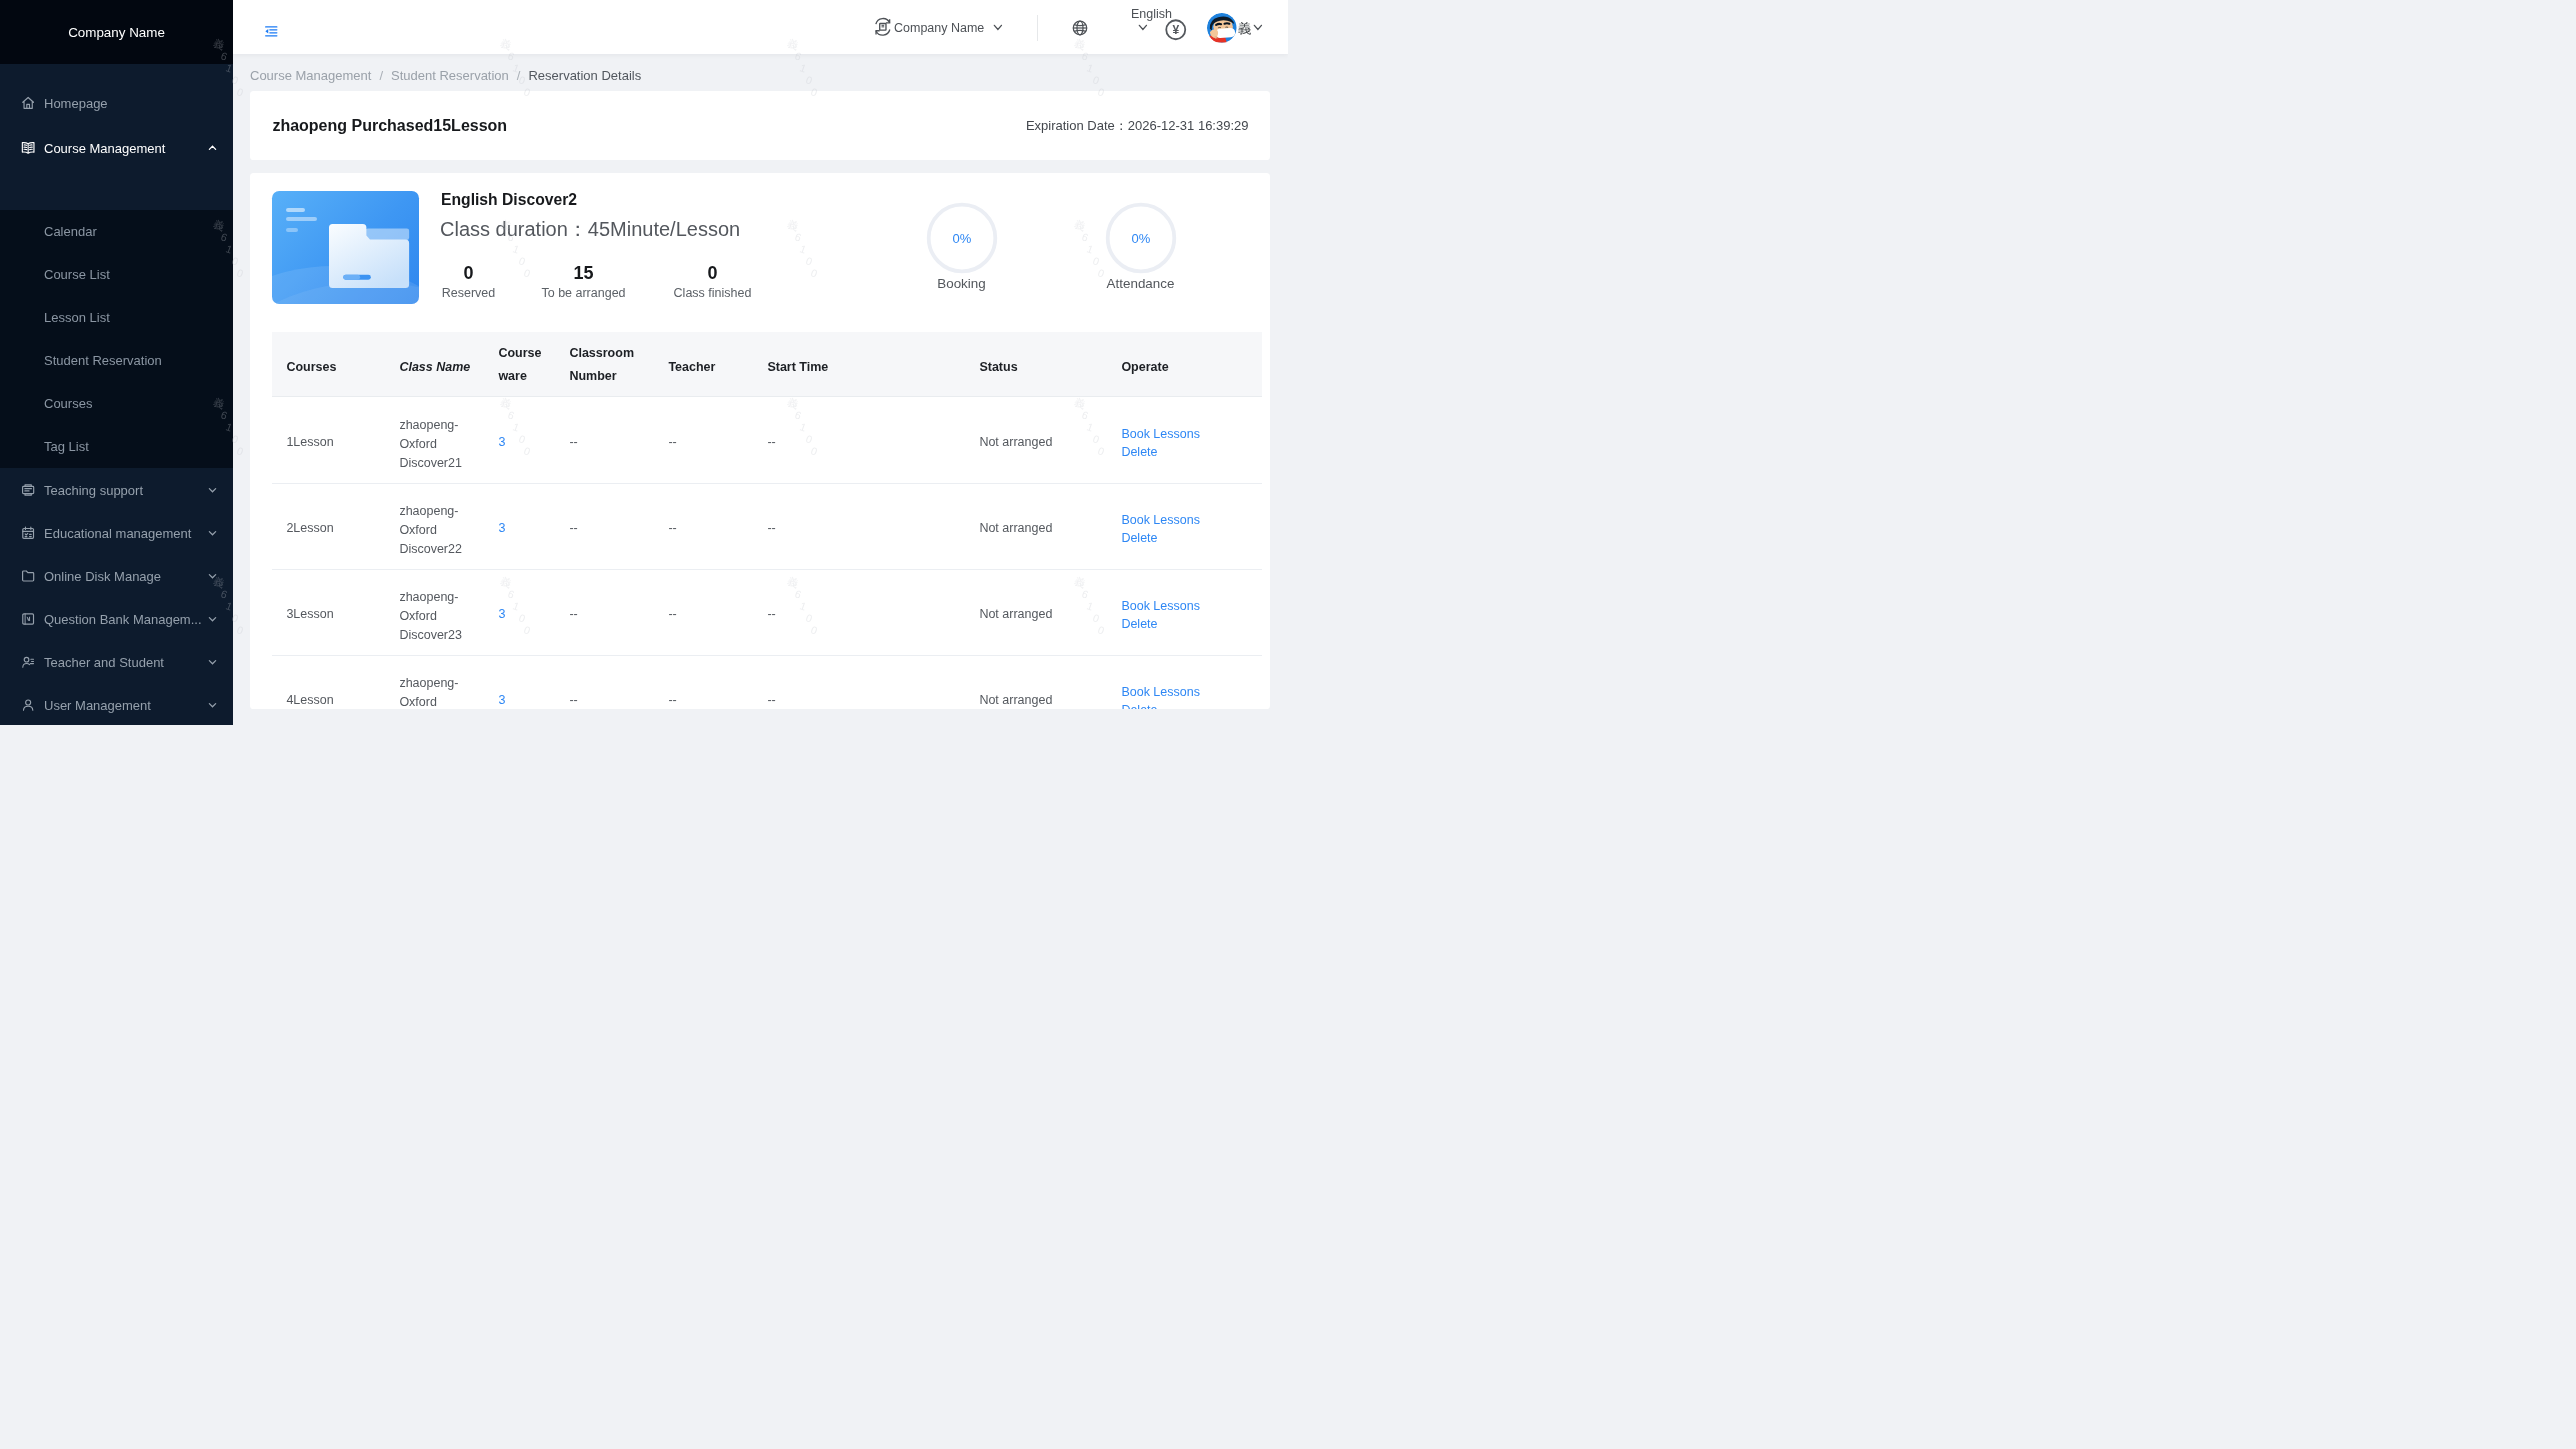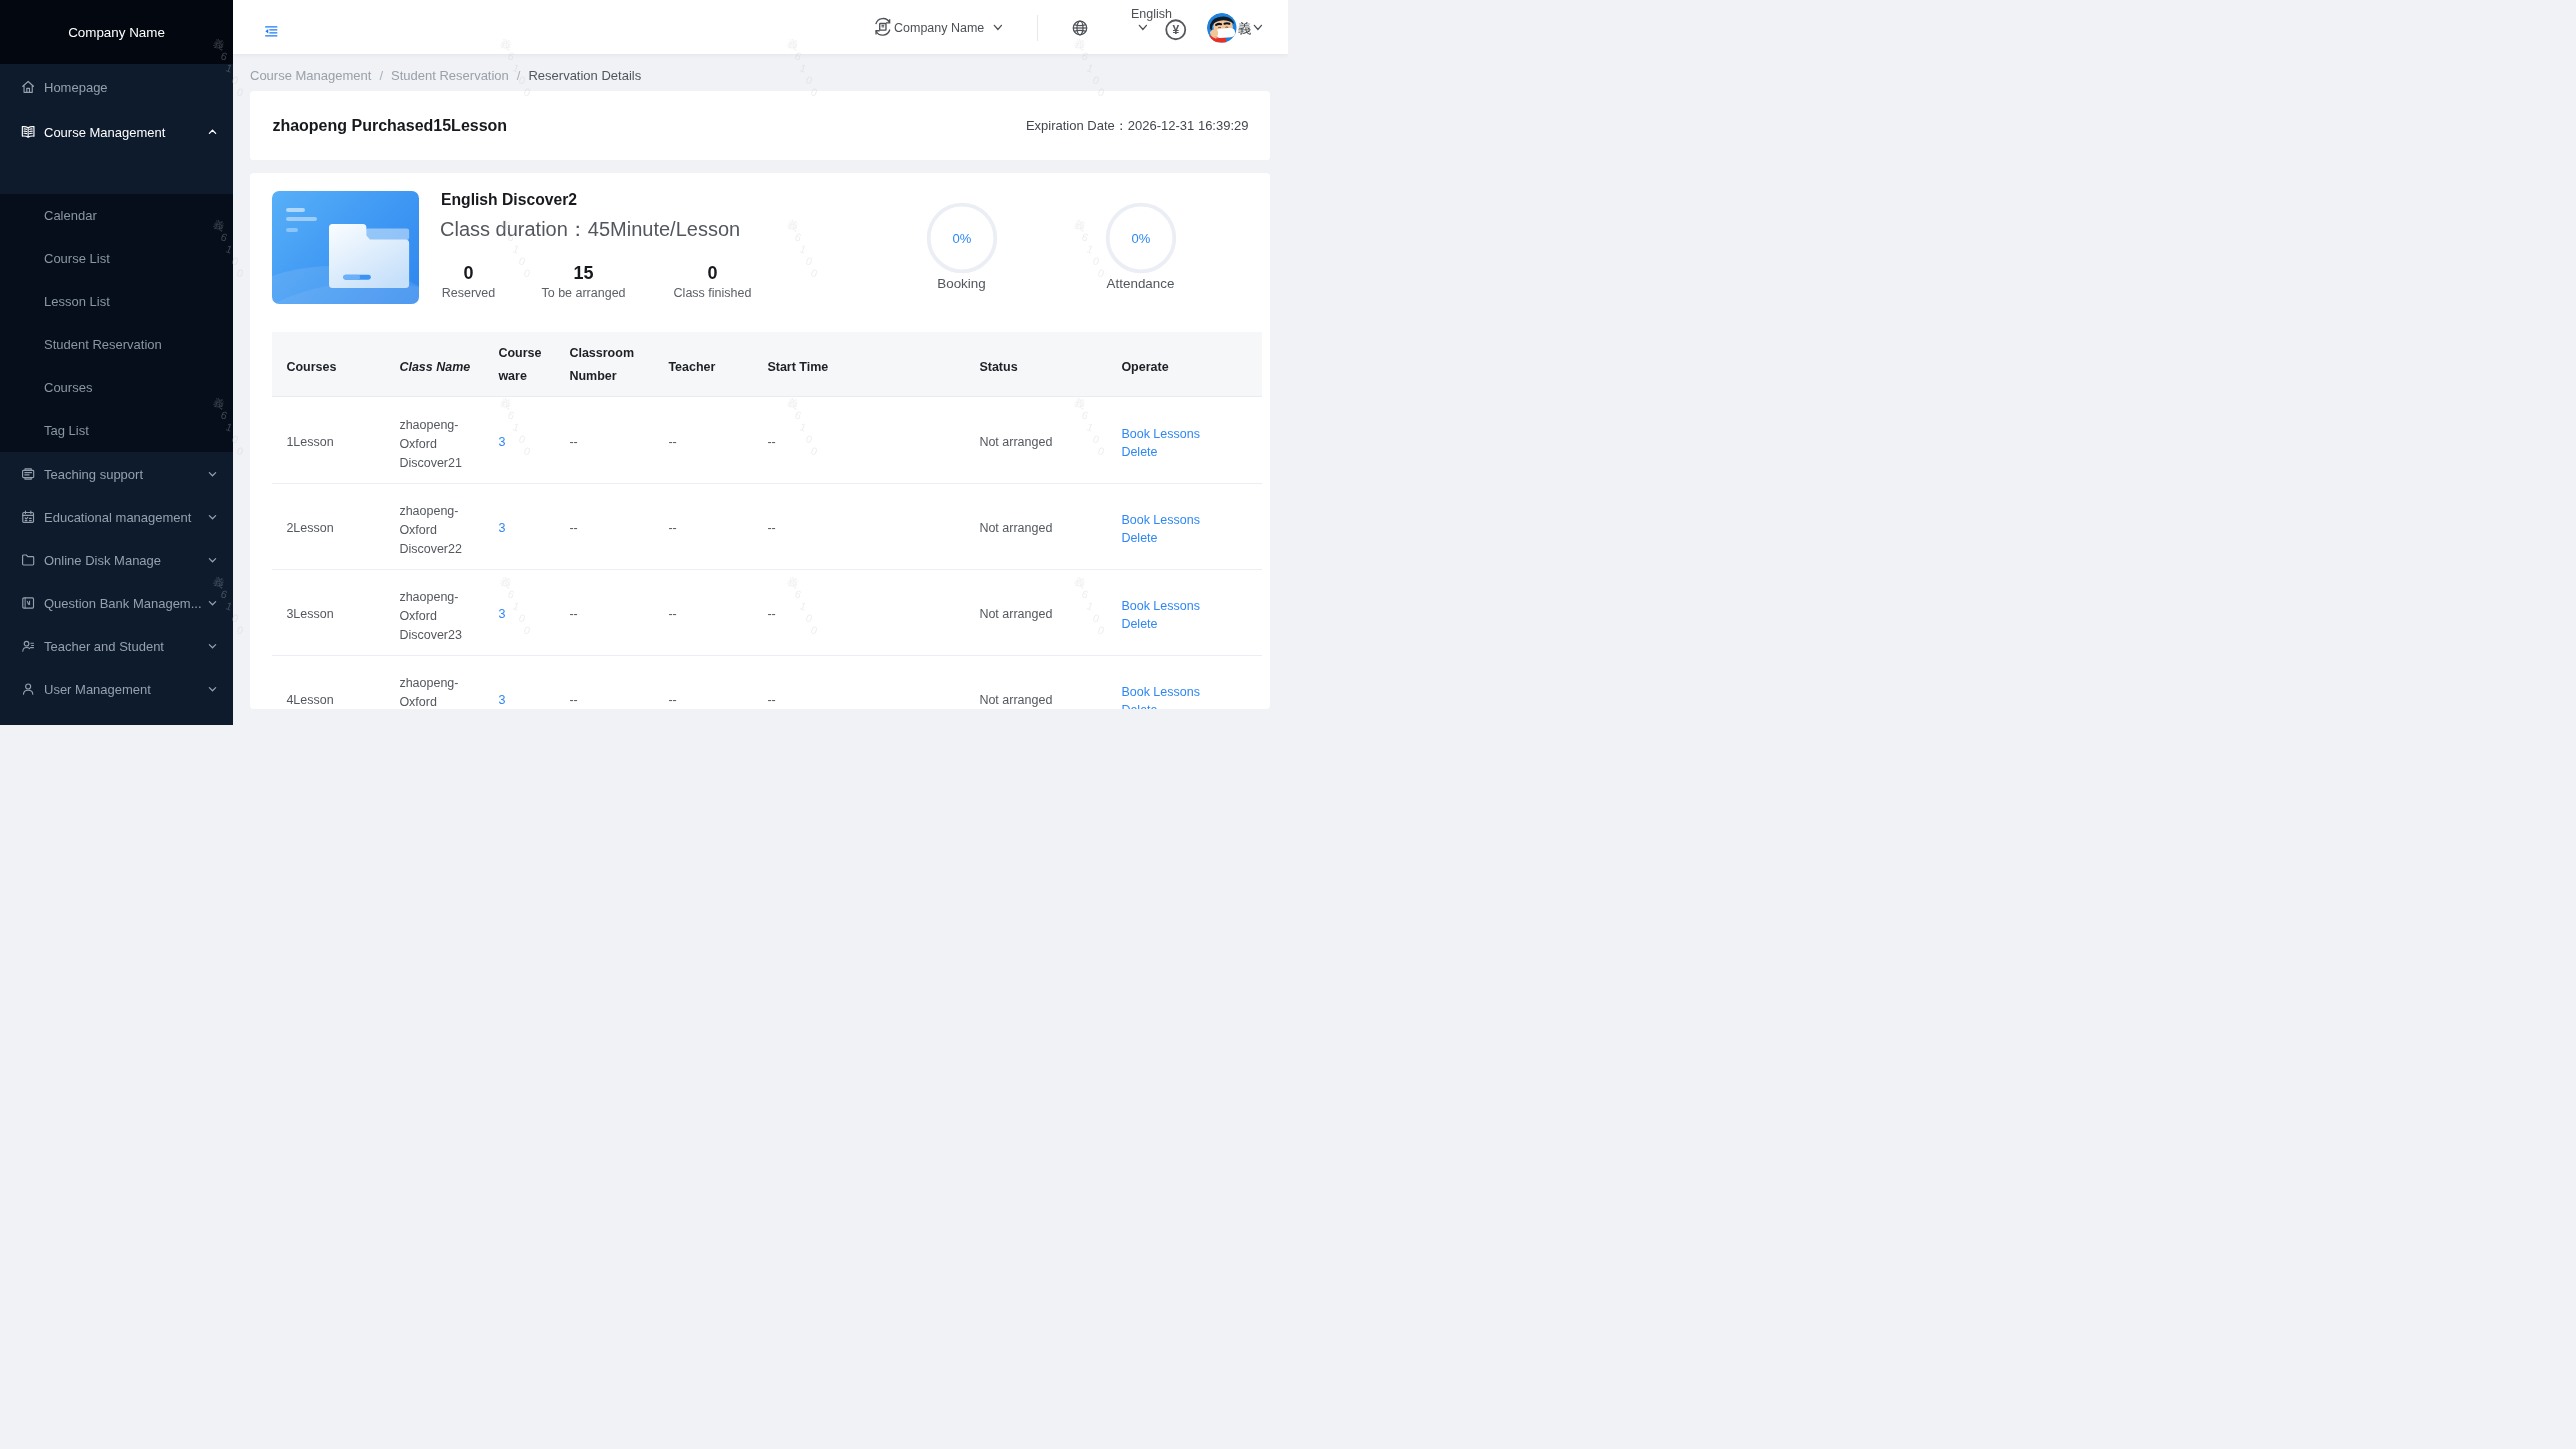--- a/index.html
+++ b/index.html
@@ -4,21 +4,21 @@
 <style>
   * { margin:0; padding:0; box-sizing:border-box; }
   html,body { width:1288px; height:725px; overflow:hidden; background:#f0f2f5;
     font-family:"Liberation Sans", sans-serif; position:relative; }
   .abs { position:absolute; }
 
   
   #sidebar { position:absolute; left:0; top:0; width:233px; height:725px; background:#0d1b2d; z-index:5; overflow:hidden;}
   #logo { height:64px; background:#020710; color:#fff; font-size:13.4px;
      display:flex; align-items:center; justify-content:center; }
-  .menu { padding-top:0; }
+  .menu { padding-top:16px; }
   .mitem { height:45px; display:flex; align-items:center; color:#95a0ac; font-size:13px; position:relative; }
   .mitem.h48 { height:43px; }
   .mitem .mic { position:absolute; left:20.6px; top:50%; transform:translateY(-50%); width:14.3px; height:14.3px; }
   .mitem .mtx { position:absolute; left:44px; top:50%; transform:translateY(-50%); white-space:nowrap; }
   .mitem .arr { position:absolute; right:16px; top:50%; transform:translateY(-50%); width:9px; height:9px; }
   .mitem.active { color:#ffffff; }
   .submenu { background:#050e1a;margin-top:40px; }
   .sitem { height:43px; display:flex; align-items:center; color:#8b96a3; font-size:13px; padding-left:44px; }
 
   

